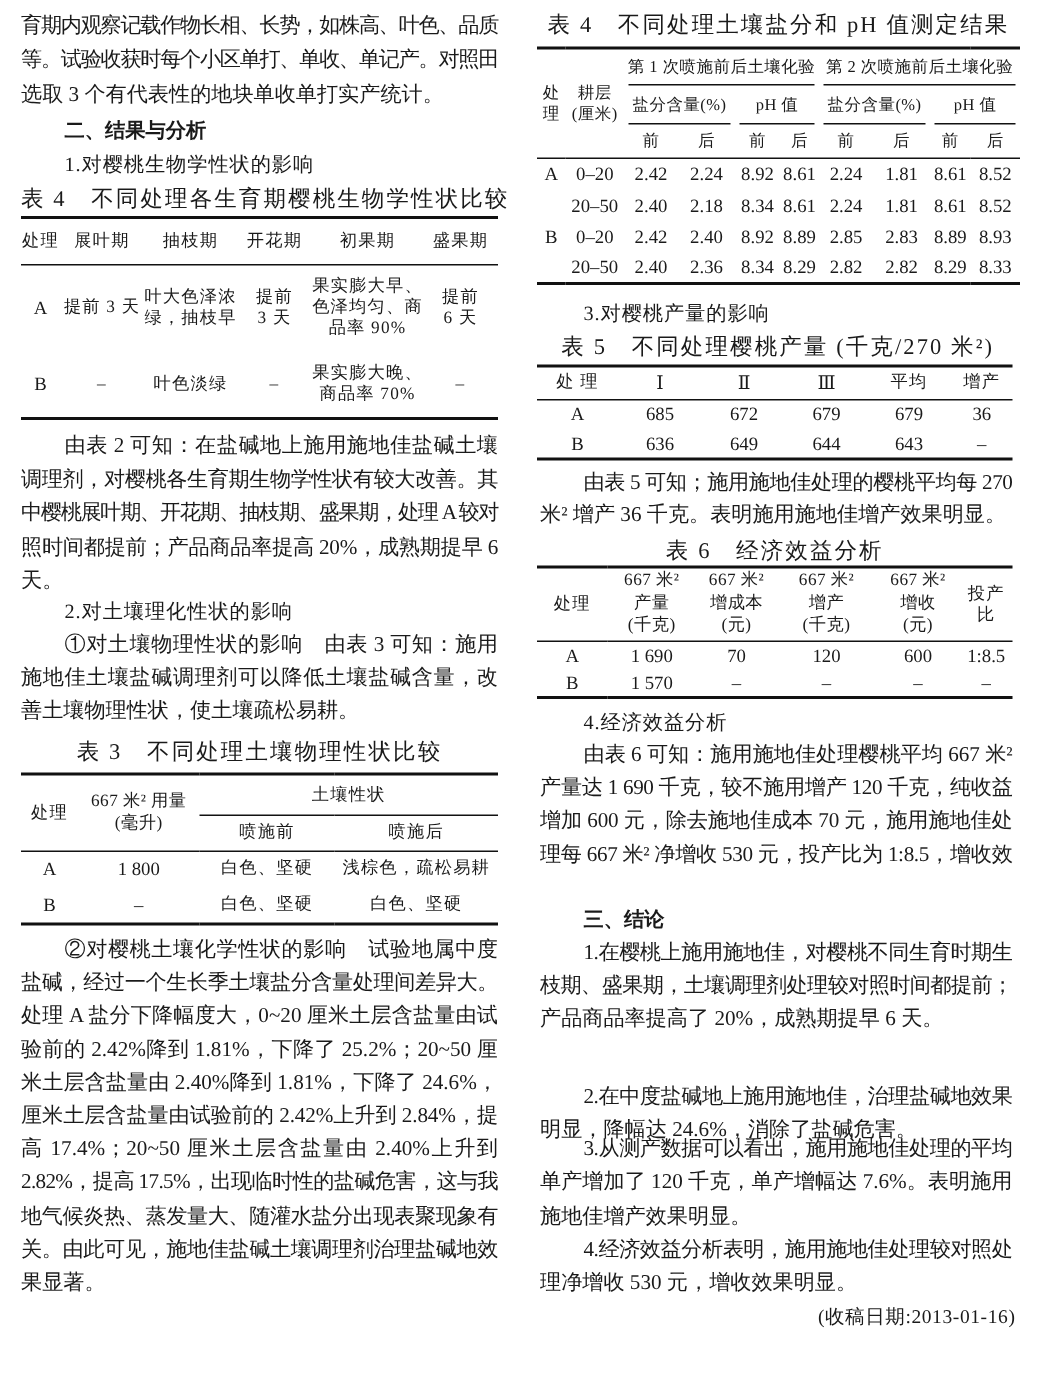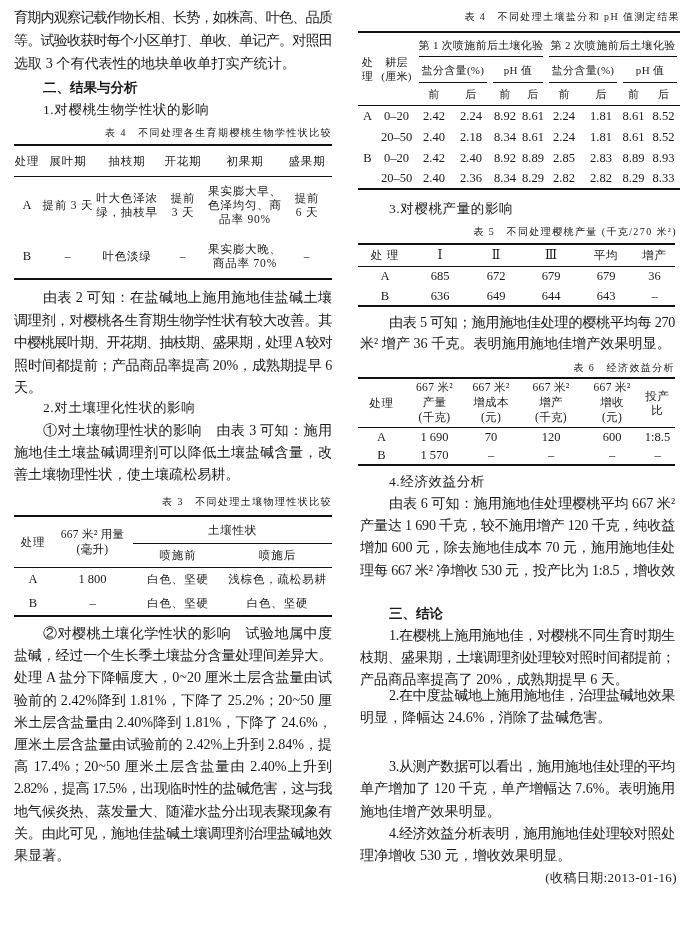--- a/index.html
+++ b/index.html
@@ -6,21 +6,21 @@
 html,body{margin:0;padding:0;background:#fff;}
 body{width:700px;height:931px;position:relative;overflow:hidden;color:#1a1a1a;font-family:"Liberation Serif","DejaVu Serif",serif;}
 .blk{position:absolute;}
 .L{left:14px;width:318px;}
 .R{left:360px;width:315px;}
 .ln{display:block;height:var(--lh,22.3px);line-height:var(--lh,22.3px);font-size:14.1px;white-space:nowrap;text-align:justify;text-align-last:justify;}
 .ln.end{text-align:left;text-align-last:left;}
 .ln.ind{padding-left:29px;}
 .head{font-family:"DejaVu Sans","Liberation Sans",sans-serif;font-weight:bold;font-size:13.5px;height:22px;line-height:22px;padding-left:29px;white-space:nowrap;}
 .sub{font-size:13.5px;height:22px;line-height:22px;padding-left:29px;white-space:nowrap;letter-spacing:.6px;}
-.ttl{font-size:10px;height:22px;line-height:22px;text-align:right;letter-spacing:1.4px;white-space:nowrap;}
+.ttl{font-size:15px;height:22px;line-height:22px;text-align:center;letter-spacing:1.4px;white-space:nowrap;}
 table.tb{position:absolute;border-collapse:collapse;table-layout:fixed;border-top:2px solid #111;border-bottom:2px solid #111;}
 .tb td,.tb th{padding:0;text-align:center;vertical-align:middle;font-weight:normal;white-space:nowrap;}
 .cs{font-size:11.5px;letter-spacing:.8px;line-height:14px;}
 .cs4{font-size:11px;letter-spacing:.3px;line-height:14px;}
 .nm{font-size:12.5px;line-height:14px;}
 .mh{font-size:11.5px;line-height:15px;letter-spacing:.3px;}
 .rm{border-bottom:1px solid #111;}
 .pr{background-image:linear-gradient(#111,#111);background-repeat:no-repeat;background-position:center bottom;background-size:calc(100% - 6px) 1px;}
 .cl{display:block;}
 .recv{right:23px;top:867px;font-size:13px;height:22px;line-height:22px;white-space:nowrap;letter-spacing:.4px;}
@@ -392,21 +392,21 @@
 </div>
 
 <div class="blk R head" style="top:602px;">三、结论</div>
 
 <div class="blk R" style="top:624px;--lh:22px;">
   <span class="ln ind" style="letter-spacing: -0.318182px;">1.在樱桃上施用施地佳，对樱桃不同生育时期生</span>
   <span class="ln" style="letter-spacing: -0.434783px;">枝期、盛果期，土壤调理剂处理较对照时间都提前；</span>
   <span class="ln end">产品商品率提高了 20%，成熟期提早 6 天。</span>
 </div>
 
-<div class="blk R" style="top:684px;--lh:22px;">
+<div class="blk R" style="top:720px;--lh:22px;">
   <span class="ln ind" style="letter-spacing: -0.318182px;">2.在中度盐碱地上施用施地佳，治理盐碱地效果</span>
   <span class="ln end">明显，降幅达 24.6%，消除了盐碱危害。</span>
 </div>
 
 <div class="blk R" style="top:755px;--lh:22.3px;">
   <span class="ln ind" style="letter-spacing: -0.318182px;">3.从测产数据可以看出，施用施地佳处理的平均</span>
   <span class="ln">单产增加了 120 千克，单产增幅达 7.6%。表明施用</span>
   <span class="ln end">施地佳增产效果明显。</span>
 </div>
 

